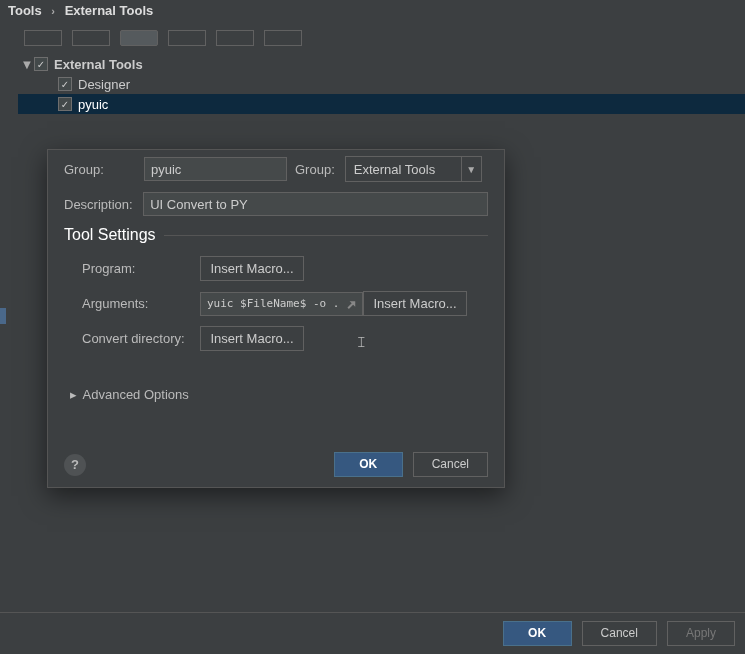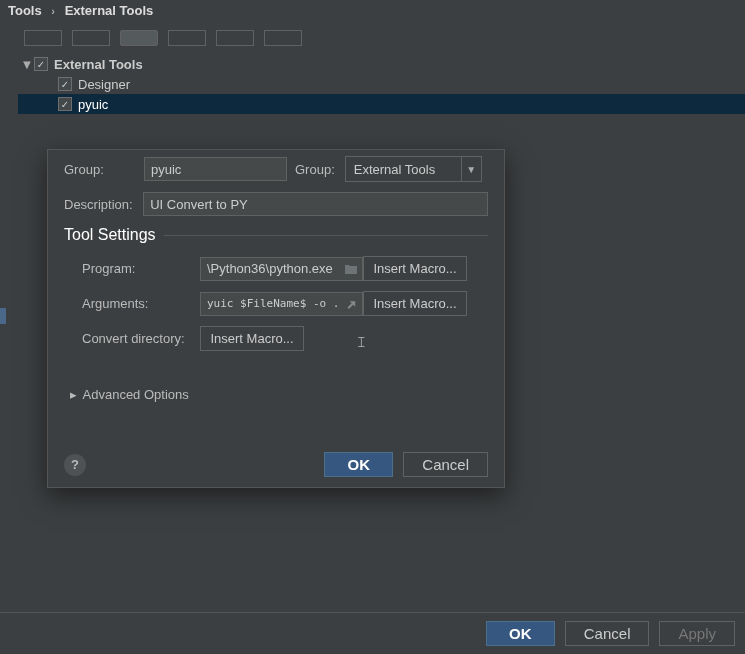--- a/index.html
+++ b/index.html
@@ -152,21 +152,21 @@
   .help-circle {
     width: 22px; height:22px; border-radius:50%;
     background:#4f5254;
     display:flex; align-items:center; justify-content:center;
     color:#bbb; font-weight:bold; font-size:13px;
   }
   .dlg-btns { display:flex; gap:10px; }
   .btn {
     height: 25px; padding: 0 18px;
     border:1px solid #616161; background:#3c3f41;
-    color:#ccc; font-family:inherit; font-size:15px;
+    color:#ccc; font-family:inherit; font-size:12px;
     line-height:23px; text-align:center;
   }
   .btn.primary {
     background:#365880; border-color:#4a708b; color:#fff; font-weight:bold;
   }
 
   
   .bottom-bar {
     position:absolute; bottom:0; left:0; right:0;
     height: 42px;
@@ -271,28 +271,20 @@
     <div class="row">
       <span class="lbl" style="width:80px">Description:</span>
       <input class="input" style="width: 348px;" value="UI Convert to PY">
     </div>
 
     <fieldset>
       <legend>Tool Settings</legend>
 
       <div class="ts-row">
         <span class="ts-lbl">Program:</span>
-        <div class="ts-input-wrap">
-          <input class="input" value="\Python36\python.exe" style="">
-          <span class="folder-icon">
-            <svg width="14" height="12" viewBox="0 0 14 12">
-                <path d="M1 2h4l1 1h7v8H1z" fill="#6e7476"></path>
-              </svg>
-          </span>
-        </div>
         <div class="btn-macro">Insert Macro...</div>
       </div>
 
       <div class="ts-row">
         <span class="ts-lbl">Arguments:</span>
         <div class="ts-input-wrap">
           <input class="input mono" value="yuic $FileName$ -o .py" style="">
           <span class="folder-icon">
             <svg width="12" height="12" viewBox="0 0 12 12">
                 <path d="M1 5l4-4v3h6v2H5v3z" transform="rotate(135 6 6)" fill="#888"></path>

